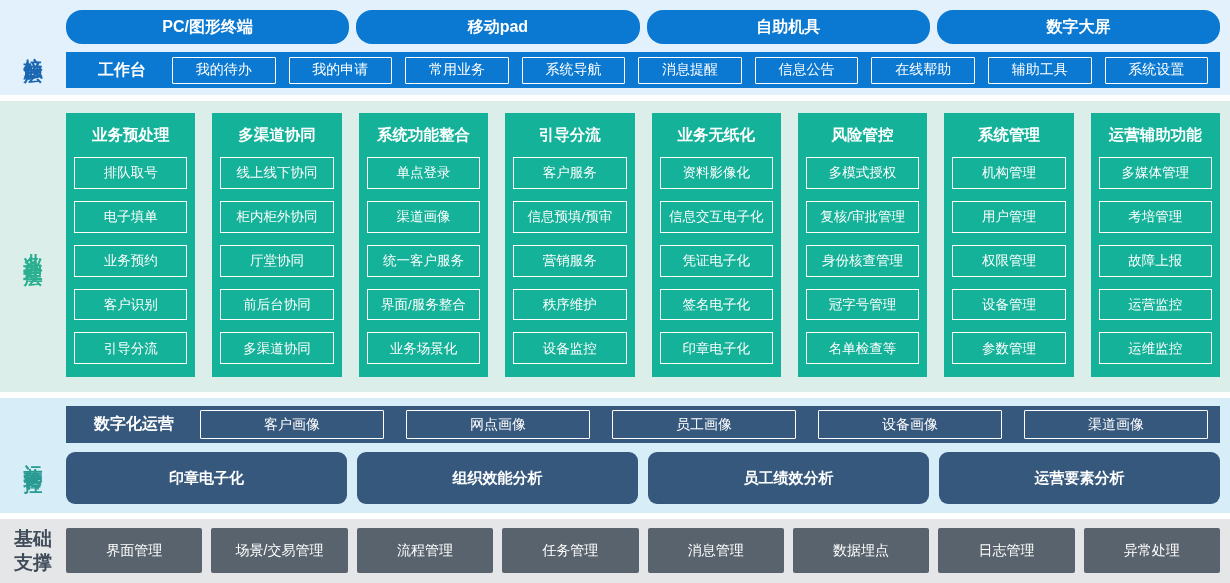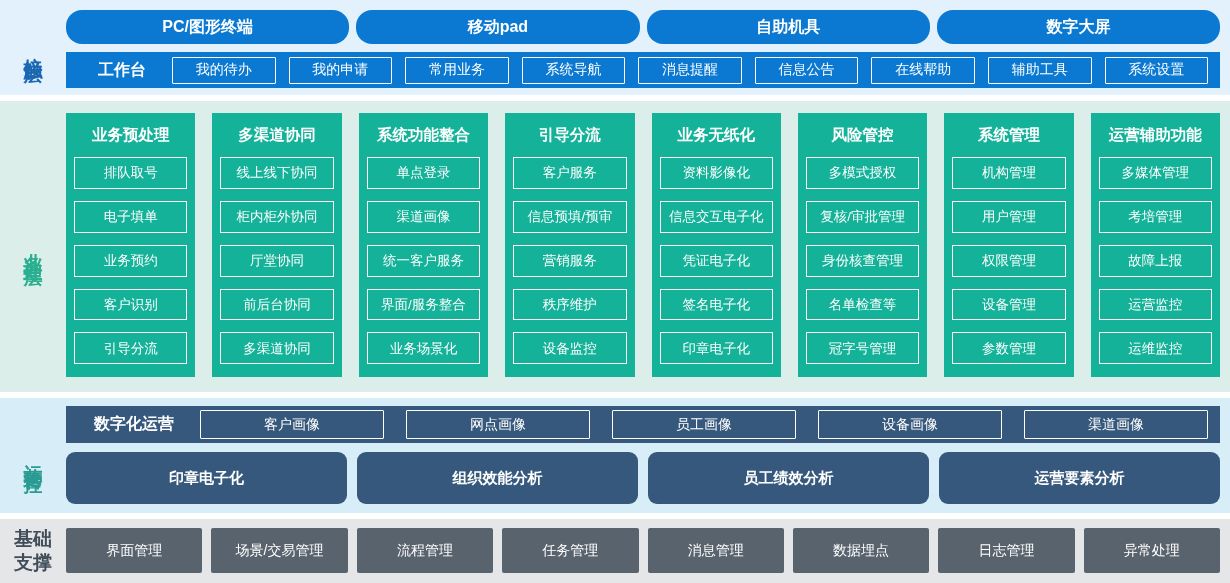--- a/index.html
+++ b/index.html
@@ -159,22 +159,22 @@
               <div class="col-btn">印章电子化</div>
             </div>
           </div>
           <div class="biz-col">
             <div class="col-title">风险管控</div>
             <div class="col-items">
 
             <div class="col-btn">多模式授权</div>
               <div class="col-btn">复核/审批管理</div>
               <div class="col-btn">身份核查管理</div>
+              <div class="col-btn">冠字号管理</div>
               <div class="col-btn">名单检查等</div>
-              <div class="col-btn">冠字号管理</div>
             </div>
           </div>
           <div class="biz-col">
             <div class="col-title">系统管理</div>
             <div class="col-items">
 
             <div class="col-btn">机构管理</div>
               <div class="col-btn">用户管理</div>
               <div class="col-btn">权限管理</div>
               <div class="col-btn">设备管理</div>

